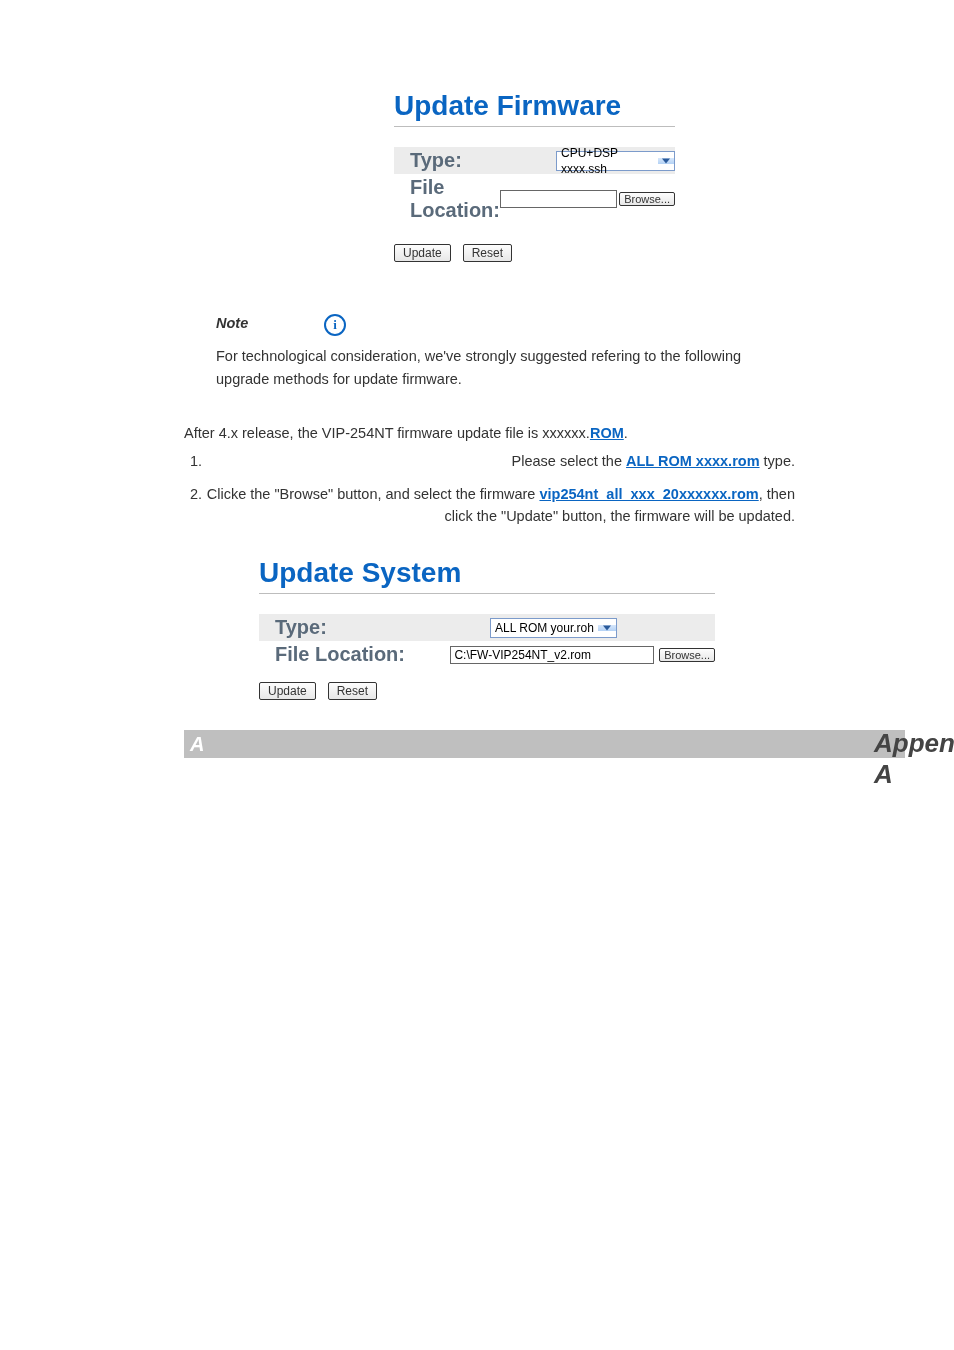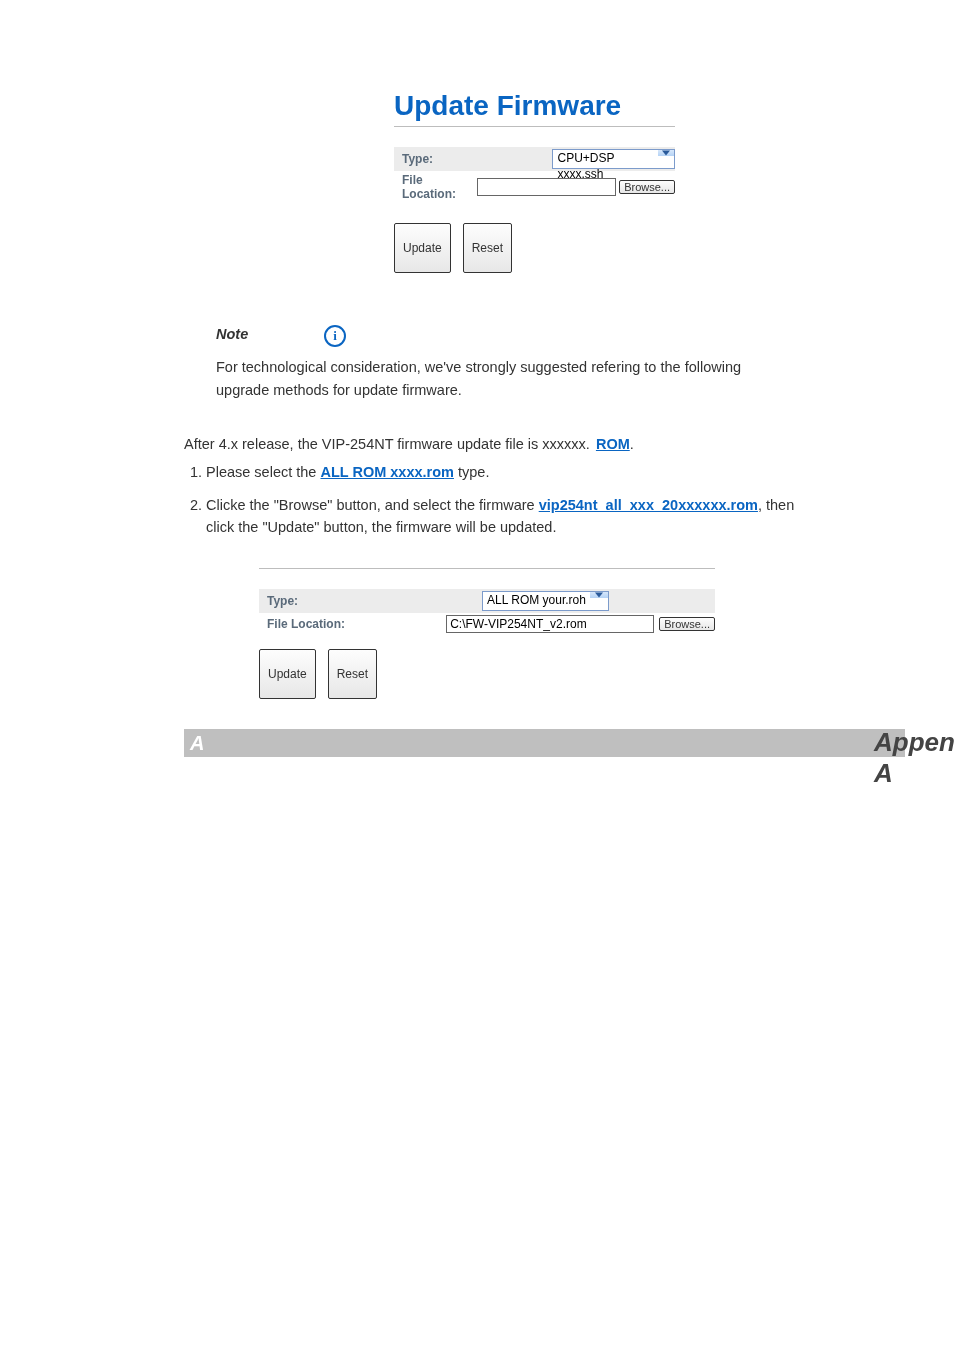--- a/index.html
+++ b/index.html
@@ -46,30 +46,30 @@
     margin: 0;
     padding: 2px 0;
   }
   .form-row.shaded {
     background: #ececec;
   }
   .form-label {
     width: 165px;
     color: #5a6a7a;
     font-family: Verdana, Arial, sans-serif;
-    font-size: 12px;
-    font-weight: bold;
-    padding-left: 8px;
+    font-size: 20px;
+    font-weight: bold;
+    padding-left: 16px;
   }
   .form-row.small .form-label {
     width: 215px;
   }
   .select-like {
     display: inline-flex;
-    align-items: flex-start;
+    align-items: center;
     border: 1px solid #7c9bcb;
     font-size: 12px;
     font-family: Verdana, Arial, sans-serif;
     background: #fff;
     height: 18px;
     line-height: 16px;
     color: #000;
   }
   .select-like .sel-text {
     padding: 0 4px;
@@ -99,21 +99,21 @@
     display: flex;
     align-items: center;
     box-sizing: content-box;
   }
   .btn {
     display: inline-block;
     border: 1px solid #333;
     background: linear-gradient(#fdfdfd, #e7e7e7);
     font-size: 12px;
     font-family: Verdana, Arial, sans-serif;
-    padding: 17px 8px;
+    padding: 1px 8px;
     cursor: pointer;
     border-radius: 2px;
   }
   .btn.small {
     font-size: 11px;
     padding: 0px 4px;
   }
   .buttons-row {
     margin-top: 20px;
     display: flex;
@@ -132,20 +132,21 @@
     color: #333;
   }
   .narr ol {
     margin: 6px 0 6px 22px;
     padding: 0;
   }
   .narr li {
     margin: 0 0 10px 0;
     line-height: 1.55;
     font-size: 14.5px;
+    text-align: right;
   }
   .accent-inline {
     color: #0a65c2;
     font-weight: bold;
   }
   .grey-bar {
     background: #bfbfbf;
     height: 28px;
     margin: 30px 0 10px 135px;
   }
@@ -218,33 +219,34 @@
     <span class="info-icon">i</span>
     <div class="note-text">
       <span style="font-style:italic;font-weight:bold;">Note</span>
       <div style="height:10px;"></div>
       <span>For technological consideration, we've strongly suggested refering to the following upgrade methods for update firmware.</span>
     </div>
   </div>
 
   <div class="narr" style="margin-top:30px;">
     <p>
-      <span>After 4.x release, the VIP-254NT firmware update file is xxxxxx.</span><span class="accent-inline" style="text-decoration: underline; text-decoration-color:#0a65c2;margin-left:6px;">ROM</span><span>.</span>
+      <span>After 4.x release, the VIP-254NT firmware update file is xxxxxx.</span><span class="accent-inline" style="text-decoration: underline; text-decoration-color:#0a65c2;">ROM</span><span>.</span>
     </p>
     <ol>
       <li>
         <span>Please select the </span><span class="accent-inline" style="text-decoration: underline;">ALL ROM xxxx.rom</span><span> type.</span>
       </li>
       <li>
         <span>Clicke the </span><span>"Browse"</span><span> button, and select the firmware </span><span class="accent-inline" style="text-decoration: underline;">vip254nt_all_xxx_20xxxxxx.rom</span><span>, then click the "Update" button, the firmware will be updated.</span>
       </li>
     </ol>
   </div>
 
   <div class="panel-shot" style="margin-top:30px;">
+    <div class="panel-heading">Update System</div>
     <hr class="hr">
 
     <div class="form-row small shaded">
       <div class="form-label">Type:</div>
       <div class="select-like">
         <span class="sel-text">ALL ROM your.roh</span>
         <span class="sel-arrow">
           <svg viewBox="0 0 10 6">
               <path d="M0 0 L10 0 L5 6 Z" fill="#2a5a9a"></path>
             </svg>

